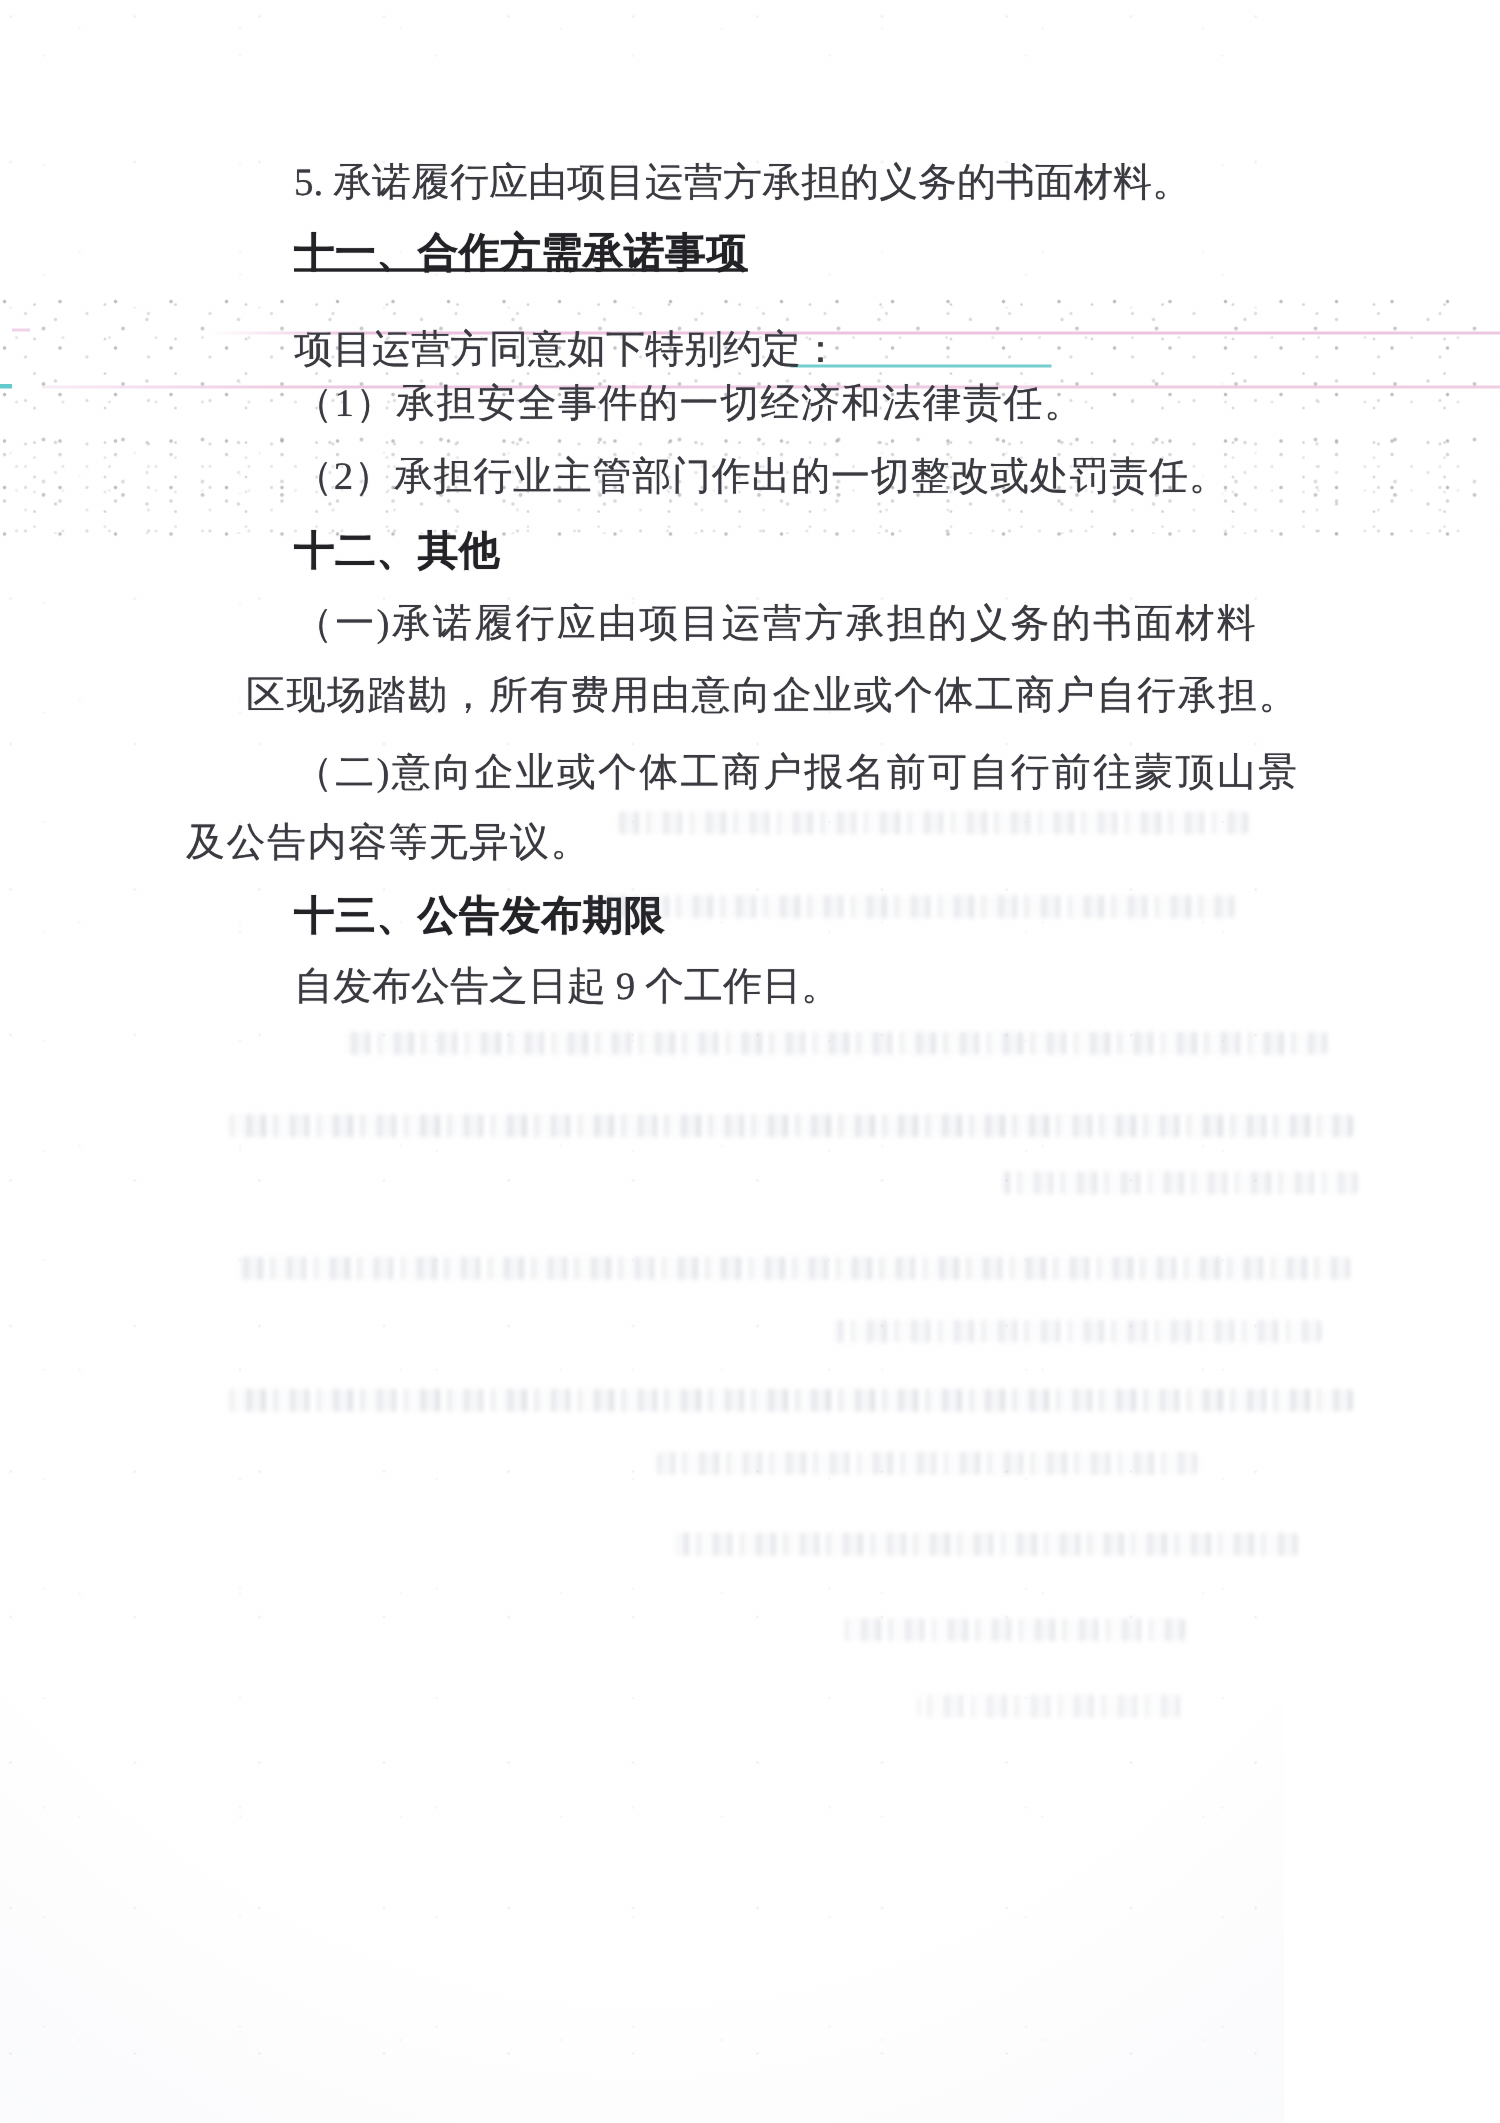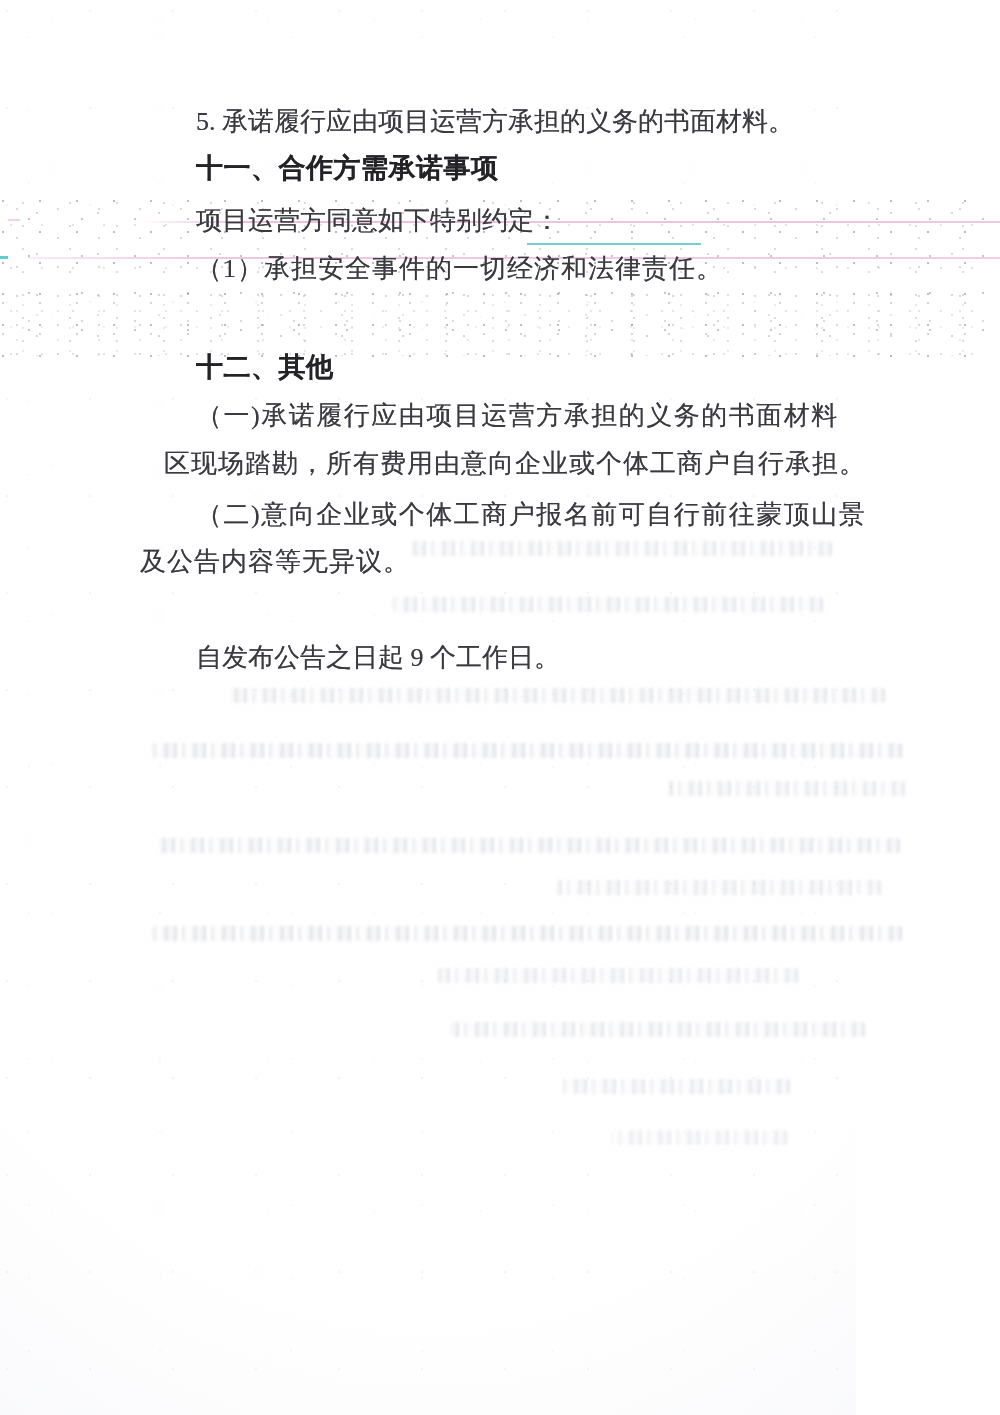--- a/index.html
+++ b/index.html
@@ -94,37 +94,39 @@
        background:linear-gradient(90deg, rgba(216,130,190,0) 0%, rgba(216,130,190,0.5) 12%, rgba(216,130,190,0.45) 100%);"></div>
   <div class="stray-line" style="left:28px; top:257px; width:972px; height:2px;
        background:linear-gradient(90deg, rgba(216,130,190,0.15) 0%, rgba(216,130,190,0.45) 20%, rgba(216,130,190,0.4) 100%);"></div>
   <div class="stray-line" style="left:527px; top:243px; width:174px; height:2px;
        background:rgba(70,190,190,0.75);"></div>
   <div class="stray-line" style="left:0; top:256px; width:8px; height:3px; background:rgba(60,190,190,0.8);"></div>
   <div class="stray-line" style="left:8px; top:219px; width:12px; height:2px; background:rgba(216,130,190,0.35);"></div>
 
   <div class="text-line" style="left:196px; top:107px;">5. 承诺履行应由项目运营方承担的义务的书面材料。</div>
 
-  <div class="text-line heading-line" style="left:196px; top:153px;">十一、合作方需承诺事项</div>
+  <div class="text-line heading-line" style="left:196px; top:153px;text-decoration:underline;">十一、合作方需承诺事项</div>
 
-  <div class="text-line" style="left:196px; top:206px;">项目运营方同意如下特别约定：</div>
+  <div class="text-line" style="left:196px; top:218px;">项目运营方同意如下特别约定：</div>
 
   <div class="text-line" style="left:196px; top:254px; letter-spacing:1px;text-align:center;">（1）承担安全事件的一切经济和法律责任。</div>
 
+  <div class="text-line" style="left:196px; top:303px; letter-spacing:0.5px;">（2）承担行业主管部门作出的一切整改或处罚责任。</div>
 
   <div class="text-line heading-line" style="left:196px; top:352px;">十二、其他</div>
 
   <div class="text-line" style="left:196px; top:401px; letter-spacing:1.5px;">（一)承诺履行应由项目运营方承担的义务的书面材料</div>
 
   <div class="text-line" style="left:140px; top:449px; letter-spacing:1px;margin-left:24px;">区现场踏勘，所有费用由意向企业或个体工商户自行承担。</div>
 
   <div class="text-line" style="left:196px; top:500px; letter-spacing:1.5px;">（二)意向企业或个体工商户报名前可自行前往蒙顶山景</div>
 
-  <div class="text-line" style="left:140px; top:547px; letter-spacing:1px;">及公告内容等无异议。</div>
+  <div class="text-line" style="left:124px; top:547px; letter-spacing:1px;">及公告内容等无异议。</div>
 
+  <div class="text-line heading-line" style="left:196px; top:595px;">十三、公告发布期限</div>
 
   <div class="text-line" style="left:196px; top:643px;">自发布公告之日起 9 个工作日。</div>
 
   <div class="ghost-line" style="left:412px; top:541px; width:420px; opacity:.30;"></div>
   <div class="ghost-line" style="left:393px; top:597px; width:430px; opacity:.32;"></div>
   <div class="ghost-line" style="left:230px; top:688px; width:655px; opacity:.33;"></div>
   <div class="ghost-line" style="left:152px; top:743px; width:750px; opacity:.36;"></div>
   <div class="ghost-line" style="left:668px; top:781px; width:237px; opacity:.30;"></div>
   <div class="ghost-line" style="left:158px; top:838px; width:742px; opacity:.34;"></div>
   <div class="ghost-line" style="left:556px; top:880px; width:325px; opacity:.30;"></div>

